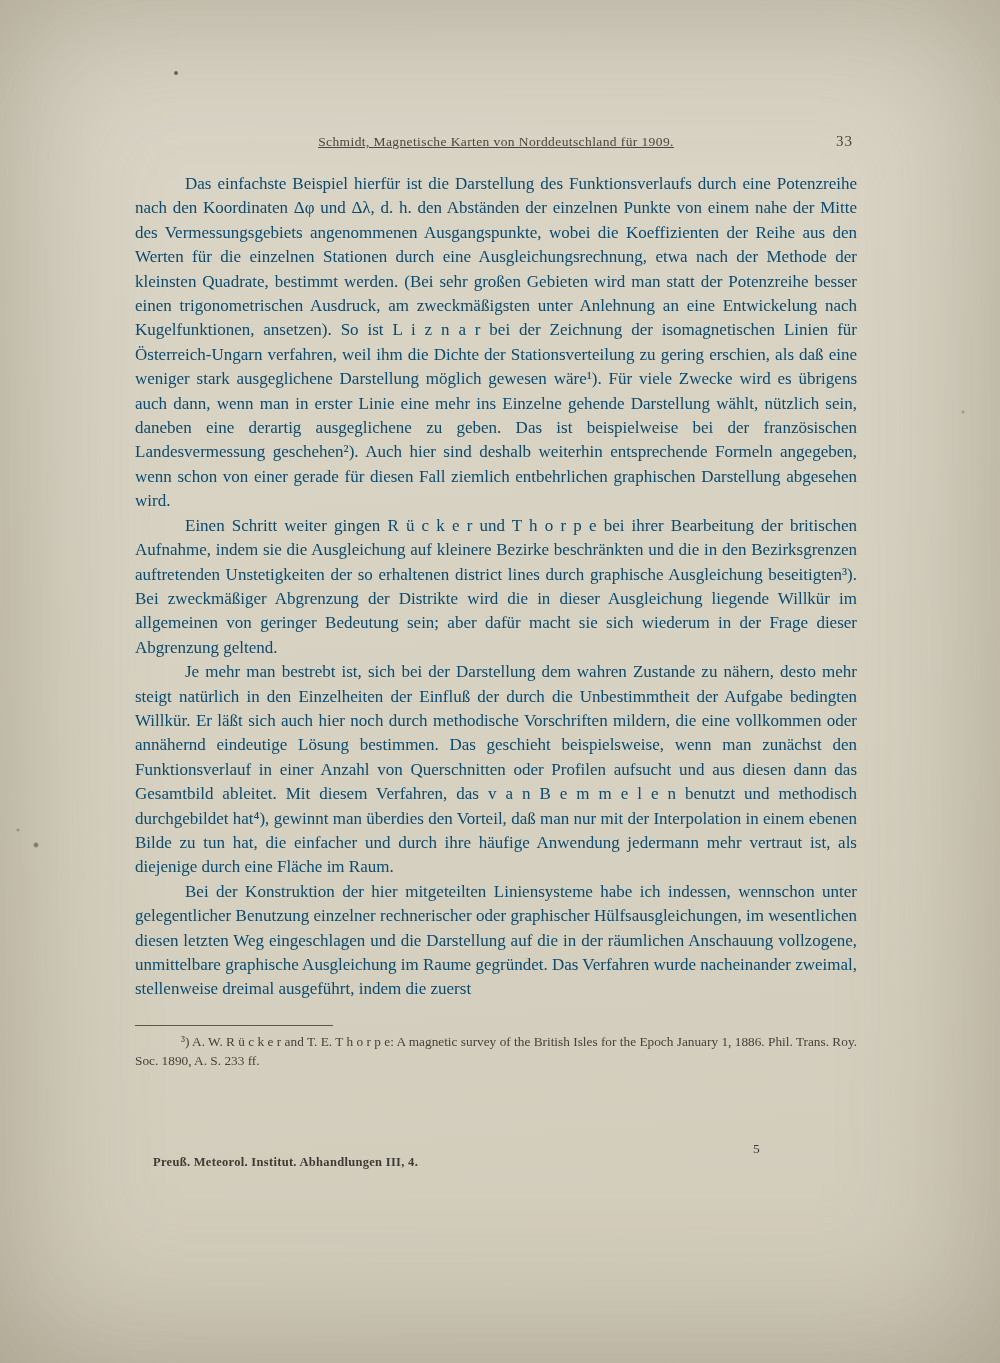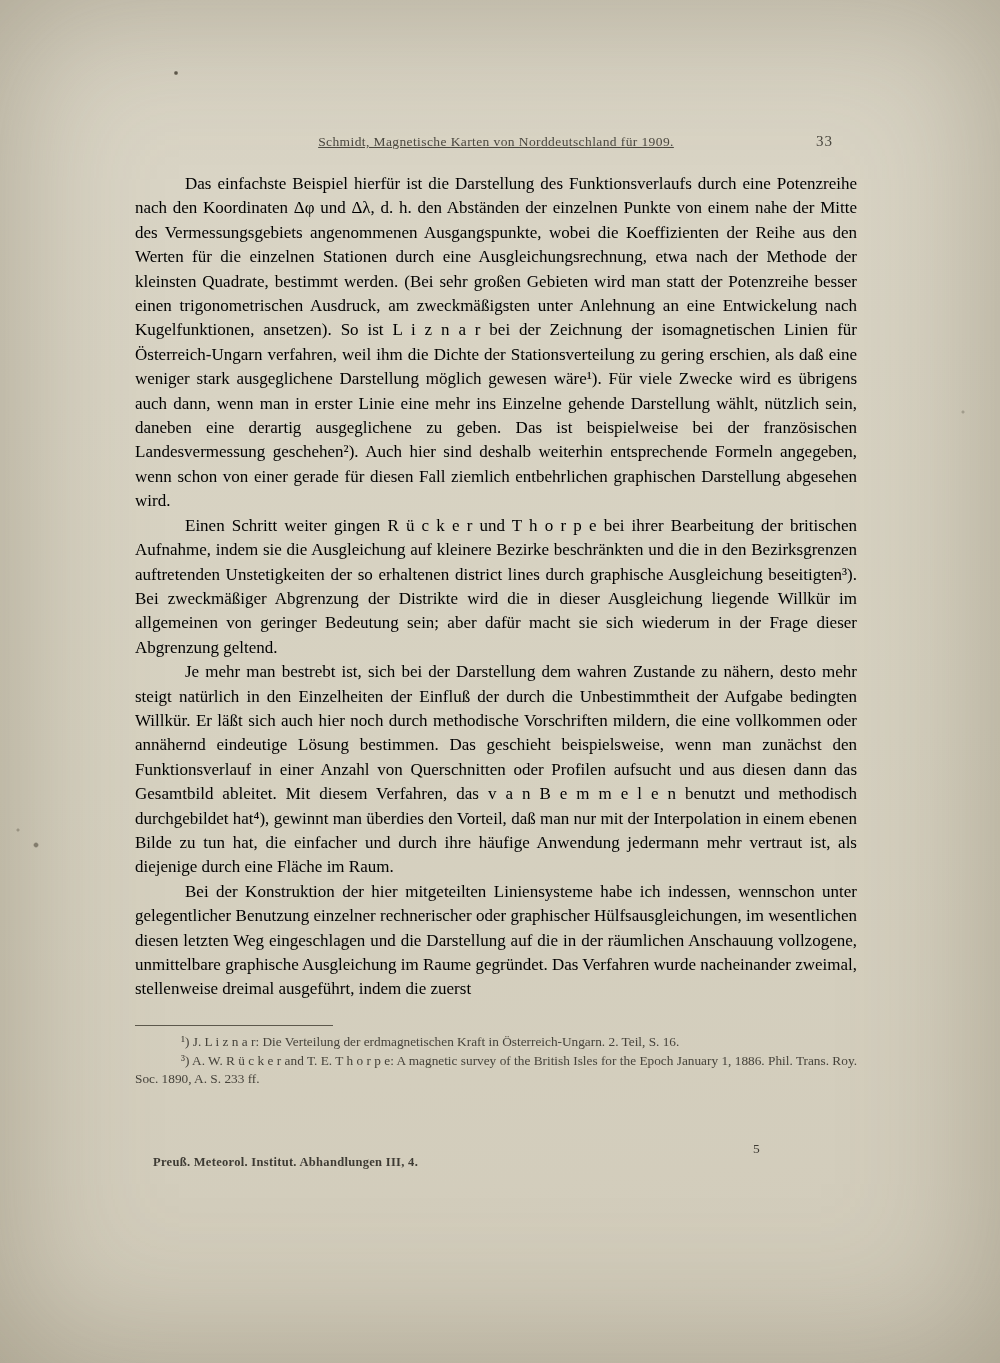--- a/index.html
+++ b/index.html
@@ -30,32 +30,32 @@
   
   .running-head {
     position: absolute;
     left: 135px; top: 134px; width: 722px;
     font-size: 13.5px;
     color: #4a473f;
     letter-spacing: 0.4px;
   }
   .running-head .title { text-align: center; text-decoration: underline; }
   .running-head .pagenum {
-    position: absolute; right: 24px; top: -1px;
+    position: absolute; right: 4px; top: -1px;
     font-size: 15px; letter-spacing: 1px; text-align: right;
   }
 
   
   .body-text {
     position: absolute;
     left: 135px; top: 172px; width: 722px;
     font-size: 17px;
     line-height: 24.4px;
     text-align: justify;
-    color: #000000;
+    color: #0c4a6e;
   }
   .body-text p {
     margin: 0;
     text-indent: 50px;
     hyphens: auto;
   }
 
   
   .footnotes {
     position: absolute;
@@ -108,20 +108,19 @@
 
 <div class="body-text">
   <p>Das einfachste Beispiel hierfür ist die Darstellung des Funktionsverlaufs durch eine Potenzreihe nach den Koordinaten Δφ und Δλ, d. h. den Abständen der einzelnen Punkte von einem nahe der Mitte des Vermessungsgebiets angenommenen Ausgangspunkte, wobei die Koeffizienten der Reihe aus den Werten für die einzelnen Stationen durch eine Ausgleichungsrechnung, etwa nach der Methode der kleinsten Quadrate, bestimmt werden. (Bei sehr großen Gebieten wird man statt der Potenzreihe besser einen trigonometrischen Ausdruck, am zweckmäßigsten unter Anlehnung an eine Entwickelung nach Kugelfunktionen, ansetzen). So ist L i z n a r bei der Zeichnung der isomagnetischen Linien für Österreich-Ungarn verfahren, weil ihm die Dichte der Stationsverteilung zu gering erschien, als daß eine weniger stark ausgeglichene Darstellung möglich gewesen wäre¹). Für viele Zwecke wird es übrigens auch dann, wenn man in erster Linie eine mehr ins Einzelne gehende Darstellung wählt, nützlich sein, daneben eine derartig ausgeglichene zu geben. Das ist beispielweise bei der französischen Landesvermessung geschehen²). Auch hier sind deshalb weiterhin entsprechende Formeln angegeben, wenn schon von einer gerade für diesen Fall ziemlich entbehrlichen graphischen Darstellung abgesehen wird.</p>
   <p>Einen Schritt weiter gingen R ü c k e r und T h o r p e bei ihrer Bearbeitung der britischen Aufnahme, indem sie die Ausgleichung auf kleinere Bezirke beschränkten und die in den Bezirksgrenzen auftretenden Unstetigkeiten der so erhaltenen district lines durch graphische Ausgleichung beseitigten³). Bei zweckmäßiger Abgrenzung der Distrikte wird die in dieser Ausgleichung liegende Willkür im allgemeinen von geringer Bedeutung sein; aber dafür macht sie sich wiederum in der Frage dieser Abgrenzung geltend.</p>
   <p>Je mehr man bestrebt ist, sich bei der Darstellung dem wahren Zustande zu nähern, desto mehr steigt natürlich in den Einzelheiten der Einfluß der durch die Unbestimmtheit der Aufgabe bedingten Willkür. Er läßt sich auch hier noch durch methodische Vorschriften mildern, die eine vollkommen oder annähernd eindeutige Lösung bestimmen. Das geschieht beispielsweise, wenn man zunächst den Funktionsverlauf in einer Anzahl von Querschnitten oder Profilen aufsucht und aus diesen dann das Gesamtbild ableitet. Mit diesem Verfahren, das v a n  B e m m e l e n benutzt und methodisch durchgebildet hat⁴), gewinnt man überdies den Vorteil, daß man nur mit der Interpolation in einem ebenen Bilde zu tun hat, die einfacher und durch ihre häufige Anwendung jedermann mehr vertraut ist, als diejenige durch eine Fläche im Raum.</p>
   <p>Bei der Konstruktion der hier mitgeteilten Liniensysteme habe ich indessen, wennschon unter gelegentlicher Benutzung einzelner rechnerischer oder graphischer Hülfsausgleichungen, im wesentlichen diesen letzten Weg eingeschlagen und die Darstellung auf die in der räumlichen Anschauung vollzogene, unmittelbare graphische Ausgleichung im Raume gegründet. Das Verfahren wurde nacheinander zweimal, stellenweise dreimal ausgeführt, indem die zuerst</p>
 </div>
 
 <div class="footnotes">
   <hr class="footnote-rule">
-  <p>¹) J. L i z n a r: Die Verteilung der erdmagnetischen Kraft in Österreich-Ungarn.  2. Teil, S. 16.</p>
   <p>³) A. W. R ü c k e r and T. E. T h o r p e: A magnetic survey of the British Isles for the Epoch January 1, 1886.  Phil. Trans. Roy. Soc. 1890, A. S. 233 ff.</p>
 </div>
 
 <div class="footer">
   <span class="sheet-mark">5</span>
   <span class="imprint">Preuß. Meteorol. Institut.  Abhandlungen III, 4.</span>
 </div>
 
 </body></html>

